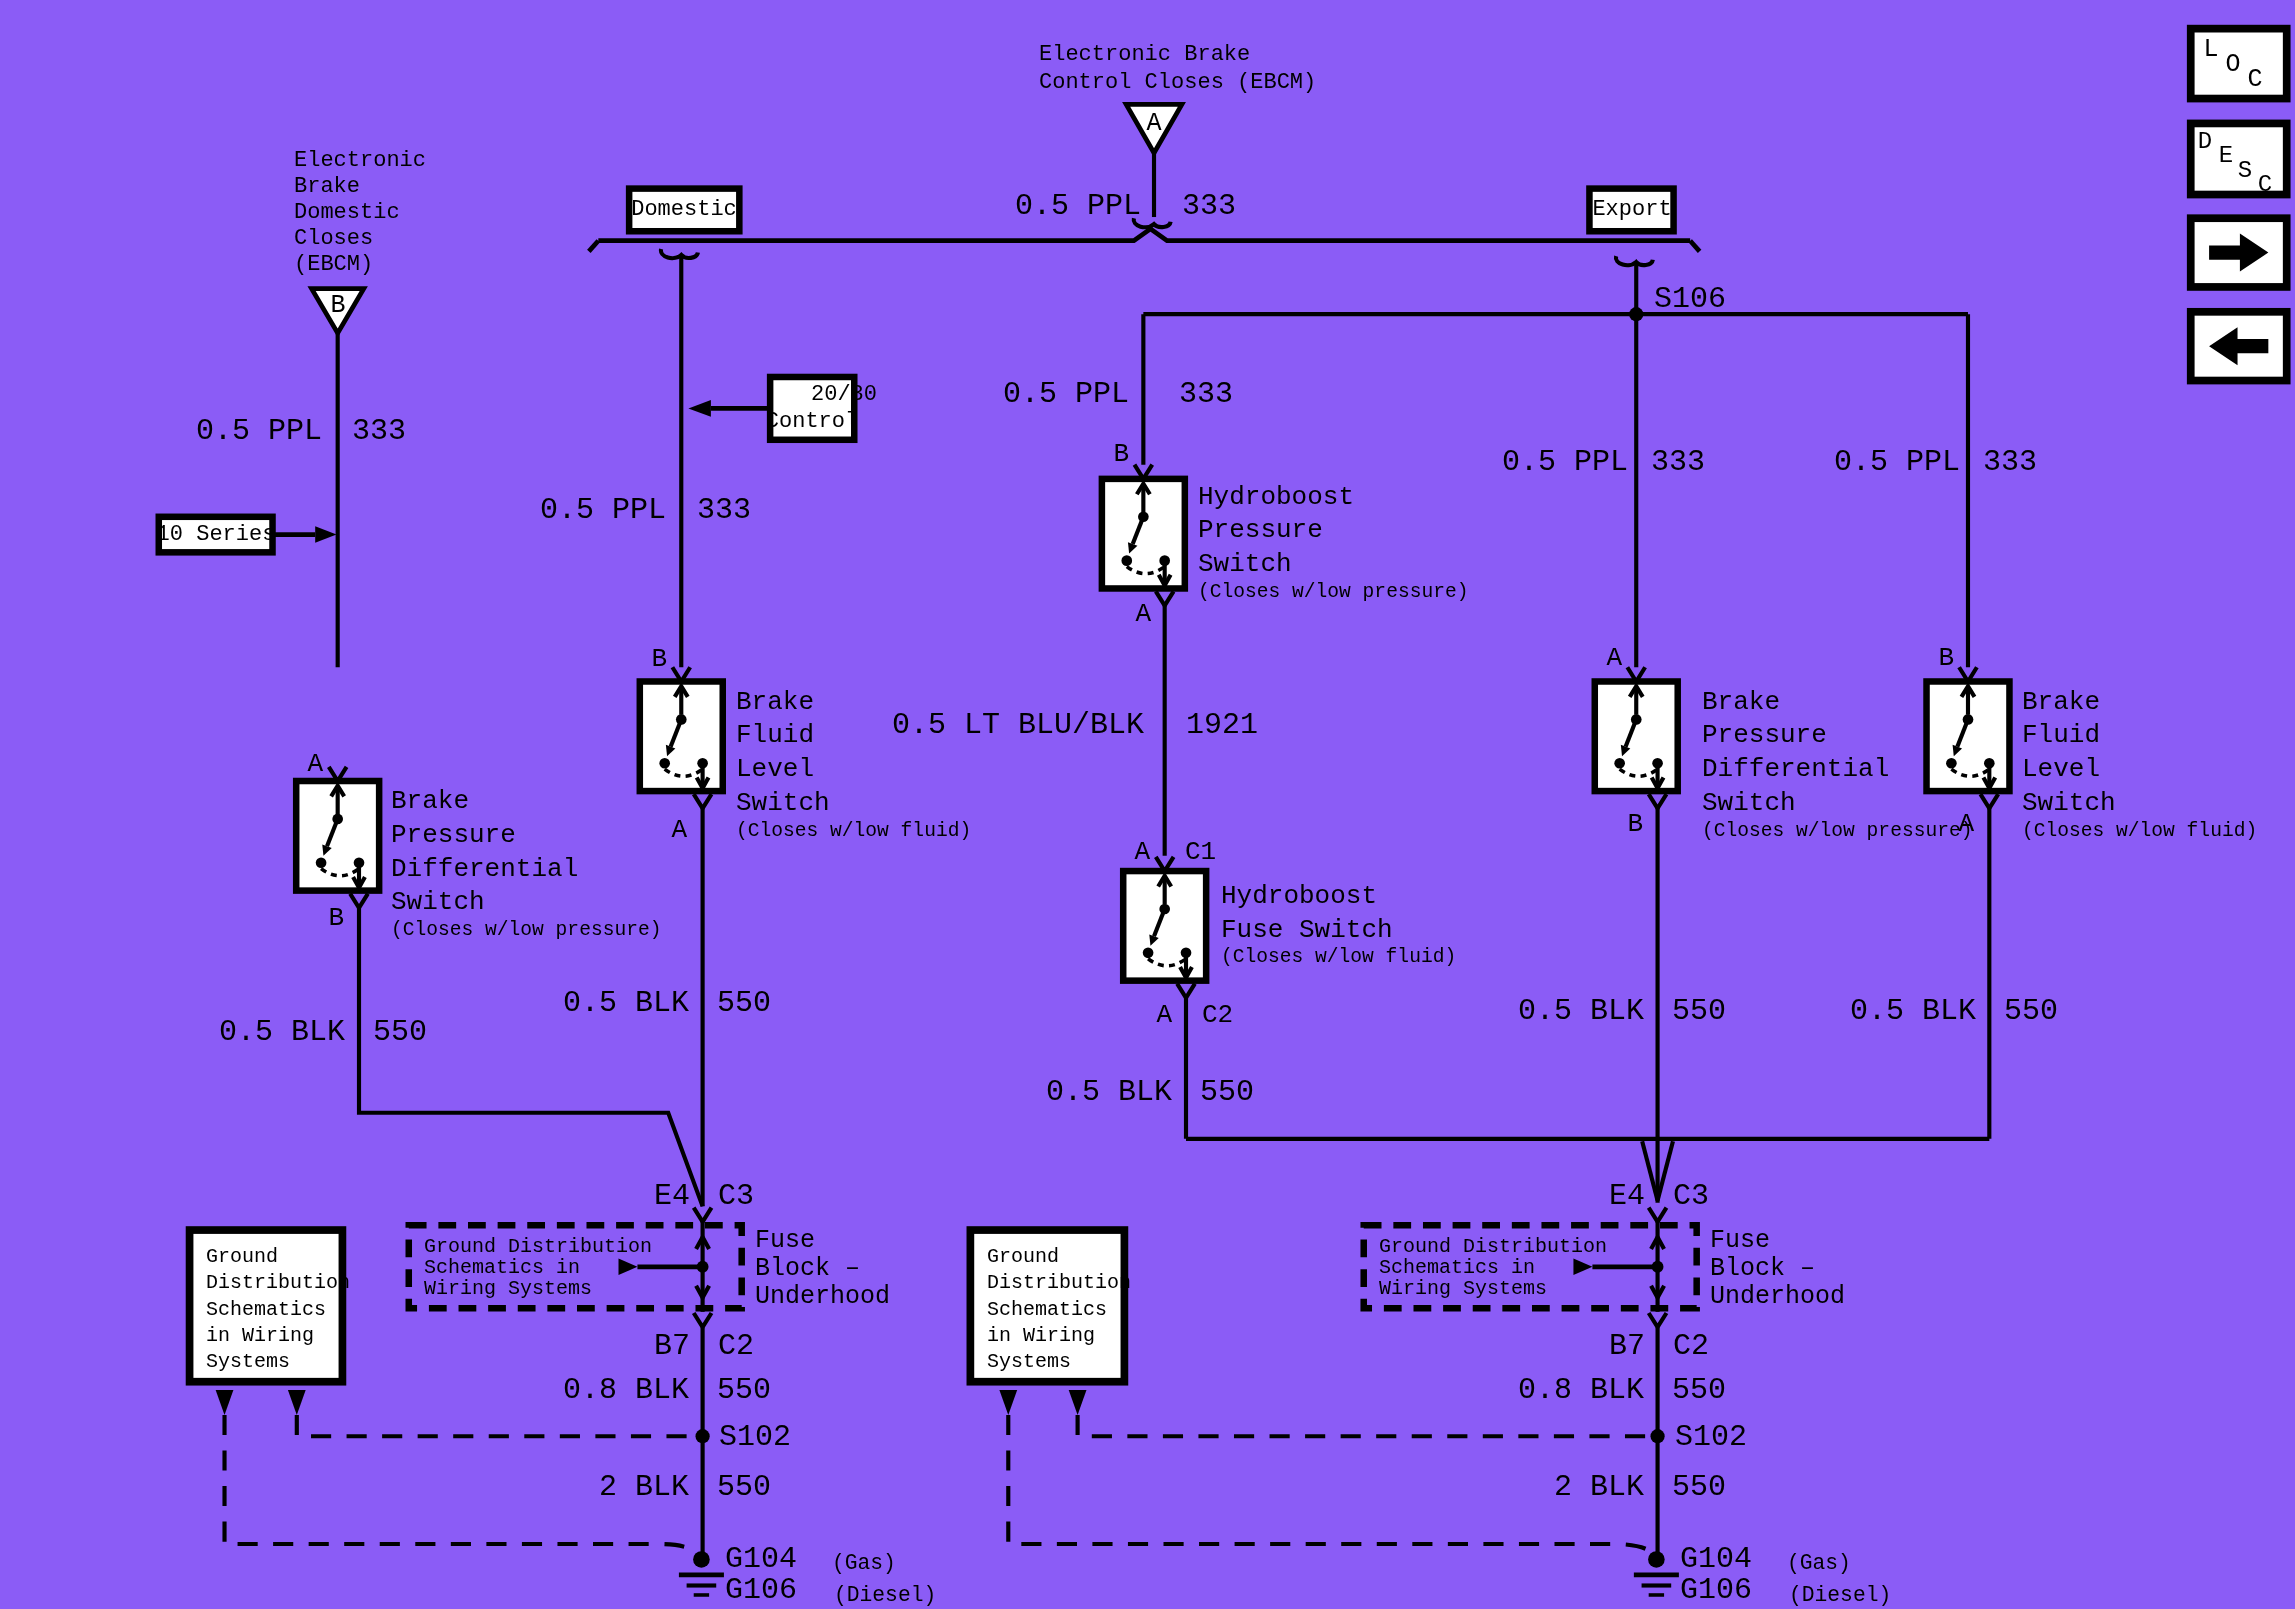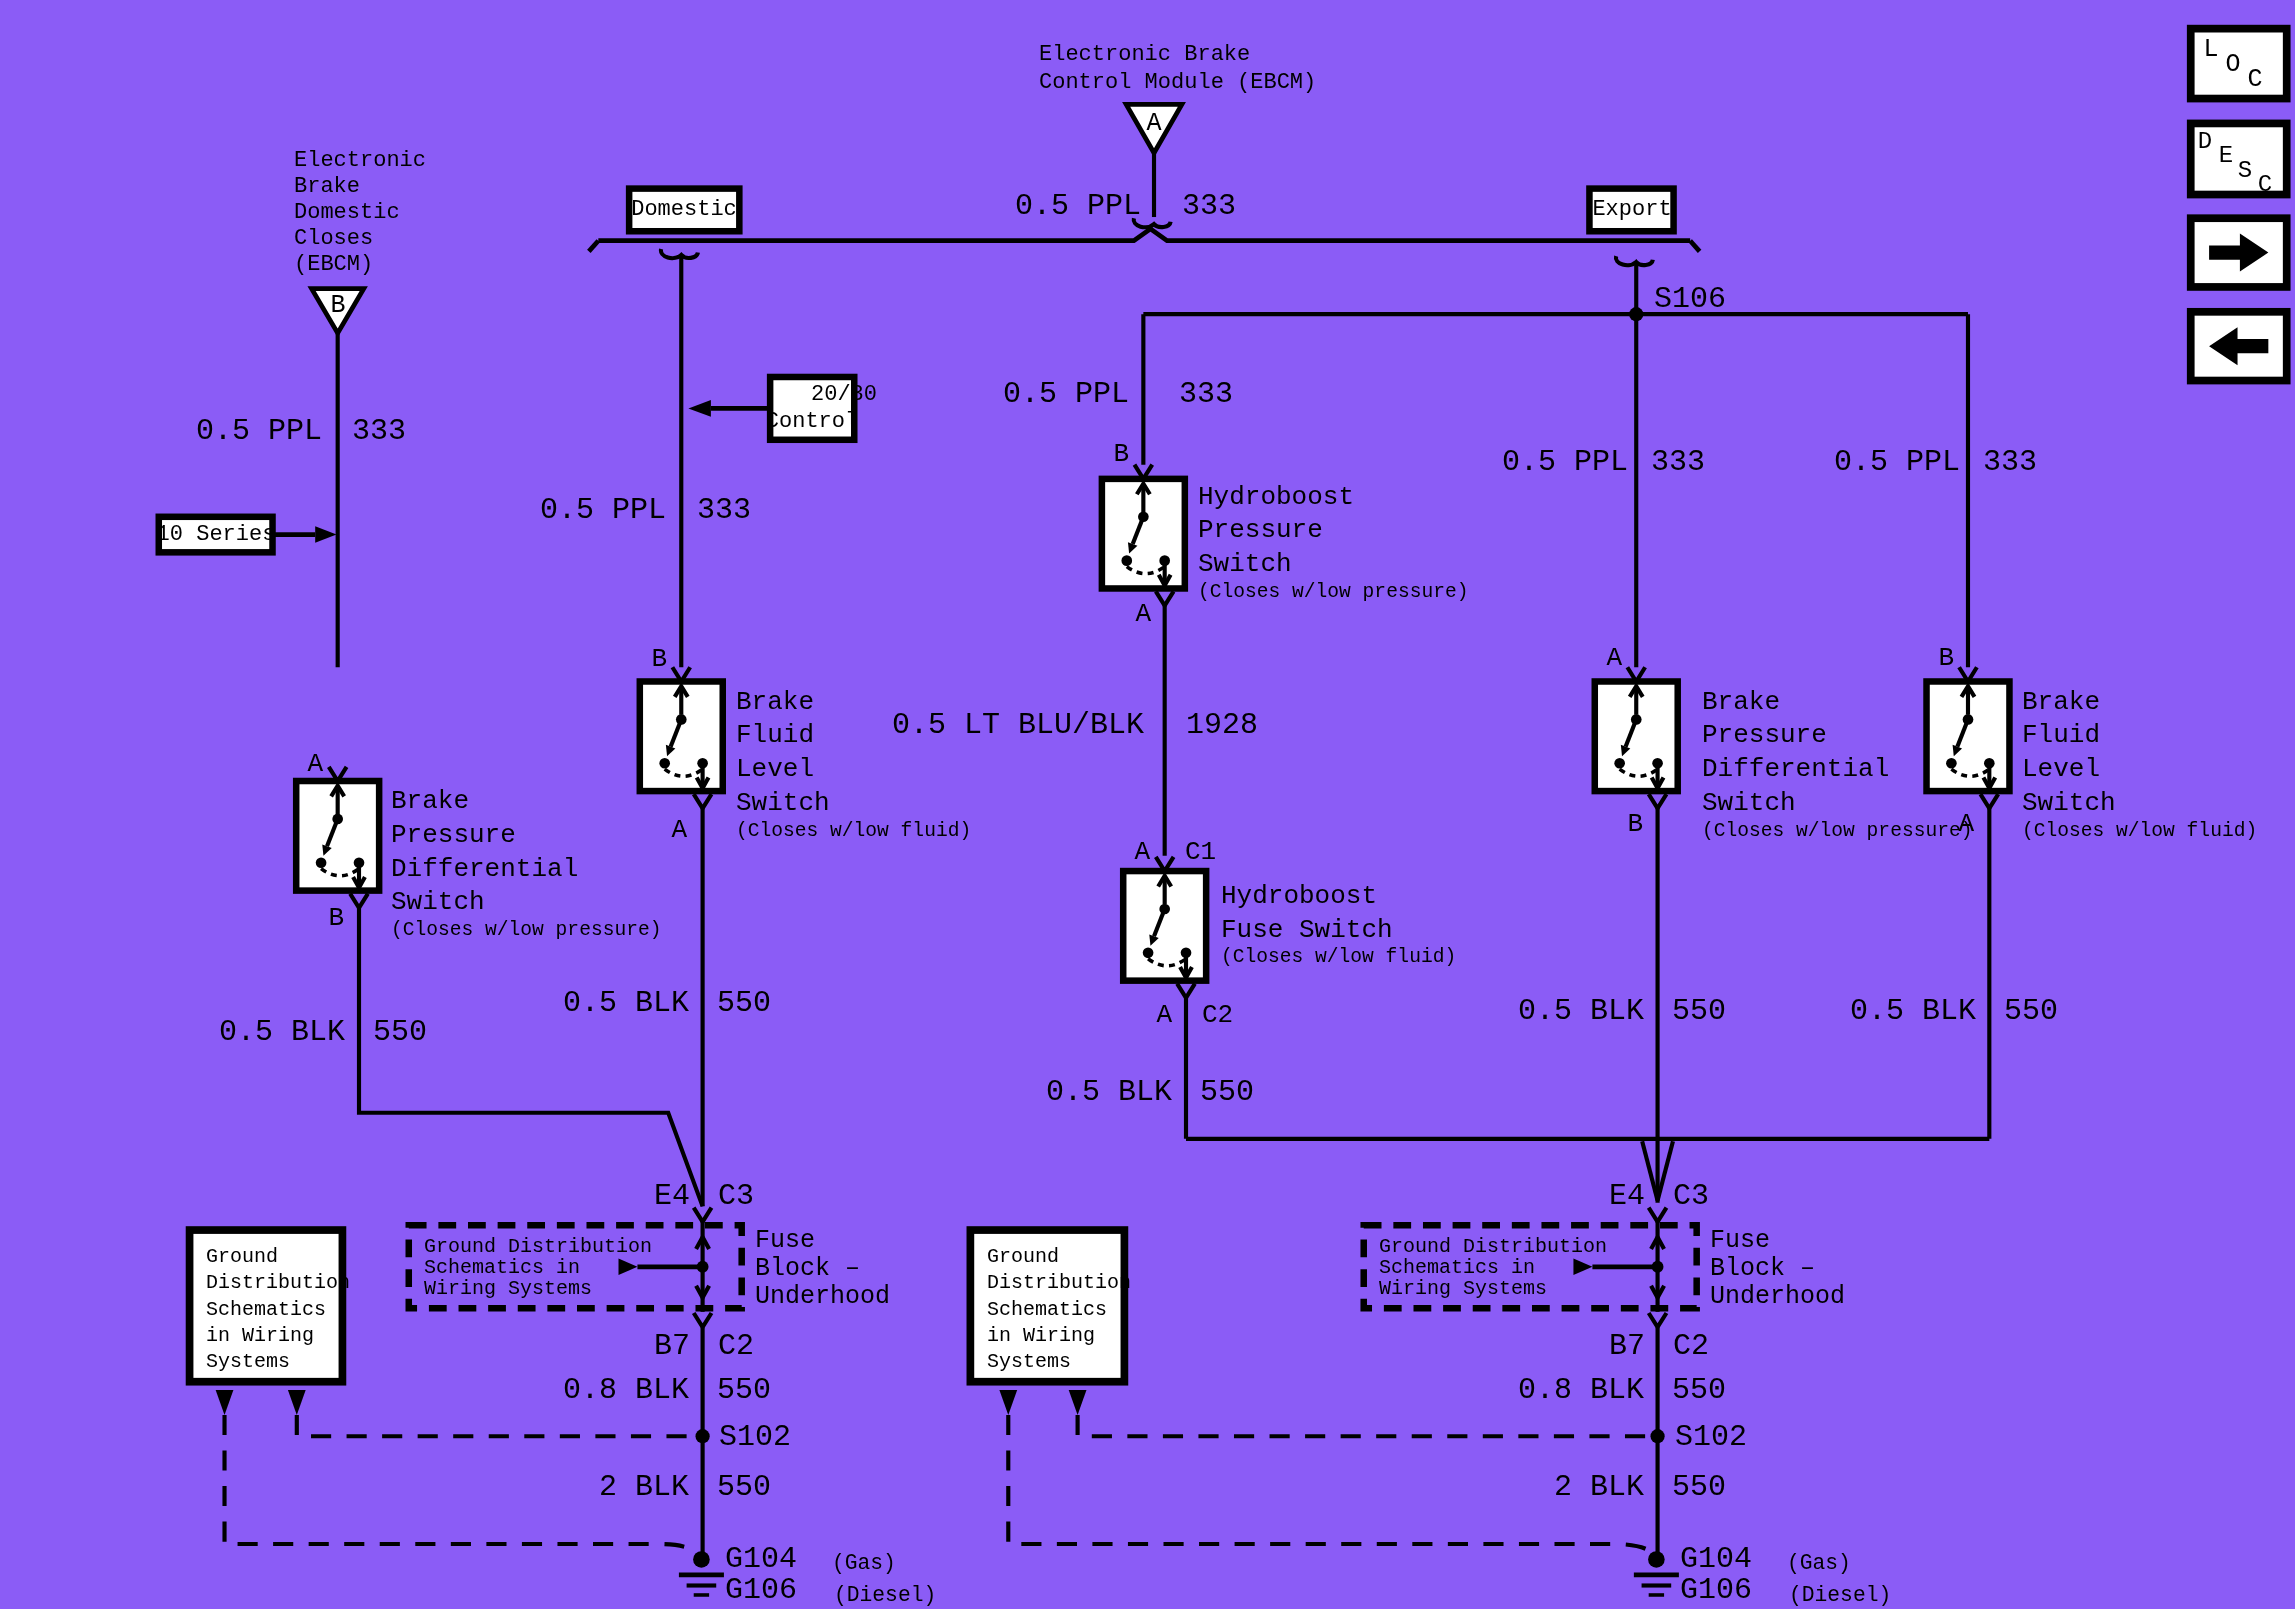--- a/index.html
+++ b/index.html
@@ -178,21 +178,21 @@
       <rect x="3698" y="48" width="162" height="118" fill="#fff" stroke="#000" stroke-width="13"></rect>
       <rect x="3698" y="208" width="162" height="120" fill="#fff" stroke="#000" stroke-width="13"></rect>
       <rect x="3698" y="368" width="162" height="116" fill="#fff" stroke="#000" stroke-width="13"></rect>
       <rect x="3698" y="526" width="162" height="116" fill="#fff" stroke="#000" stroke-width="13"></rect>
       <path d="M 3729 414 h 52 v -20 l 48 32 l -48 32 v -20 h -52 Z" fill="#000"></path>
       <path d="M 3829 572 h -52 v -20 l -48 32 l 48 32 v -20 h 52 Z" fill="#000"></path>
     </g>
   </svg>
 
   <div class="t tl f37" style="left:1039px; top:55px">Electronic Brake</div>
-  <div class="t tl f37" style="left:1039px; top:83px">Control Module (EBCM)</div>
+  <div class="t tl f37" style="left:1039px; top:83px">Control Closes (EBCM)</div>
   <div class="t tc f42" style="left:1154px; top:123px">A</div>
 
   <div class="t tl f37" style="left:294px; top:161px">Electronic</div>
   <div class="t tl f37" style="left:294px; top:187px">Brake</div>
   <div class="t tl f37" style="left:294px; top:213px">Domestic</div>
   <div class="t tl f37" style="left:294px; top:239px">Closes</div>
   <div class="t tl f37" style="left:294px; top:265px">(EBCM)</div>
   <div class="t tc f42" style="left:338px; top:305px">B</div>
 
   <div class="t tc f37" style="left:684px; top:210px">Domestic</div>
@@ -210,21 +210,21 @@
   <div class="t tr f50" style="left:666px; top:510px">0.5 PPL</div>
   <div class="t tl f50" style="left:697px; top:510px">333</div>
   <div class="t tr f50" style="left:1129px; top:394px">0.5 PPL</div>
   <div class="t tl f50" style="left:1179px; top:394px">333</div>
   <div class="t tr f50" style="left:1628px; top:462px">0.5 PPL</div>
   <div class="t tl f50" style="left:1651px; top:462px">333</div>
   <div class="t tr f50" style="left:1960px; top:462px">0.5 PPL</div>
   <div class="t tl f50" style="left:1983px; top:462px">333</div>
 
   <div class="t tr f50" style="left:1144px; top:725px">0.5 LT BLU/BLK</div>
-  <div class="t tl f50" style="left:1186px; top:725px">1928</div>
+  <div class="t tl f50" style="left:1186px; top:725px">1921</div>
 
   <div class="t tr f50" style="left:345px; top:1032px">0.5 BLK</div>
   <div class="t tl f50" style="left:373px; top:1032px">550</div>
   <div class="t tr f50" style="left:689px; top:1003px">0.5 BLK</div>
   <div class="t tl f50" style="left:717px; top:1003px">550</div>
   <div class="t tr f50" style="left:1172px; top:1092px">0.5 BLK</div>
   <div class="t tl f50" style="left:1200px; top:1092px">550</div>
   <div class="t tr f50" style="left:1644px; top:1011px">0.5 BLK</div>
   <div class="t tl f50" style="left:1672px; top:1011px">550</div>
   <div class="t tr f50" style="left:1976px; top:1011px">0.5 BLK</div>

